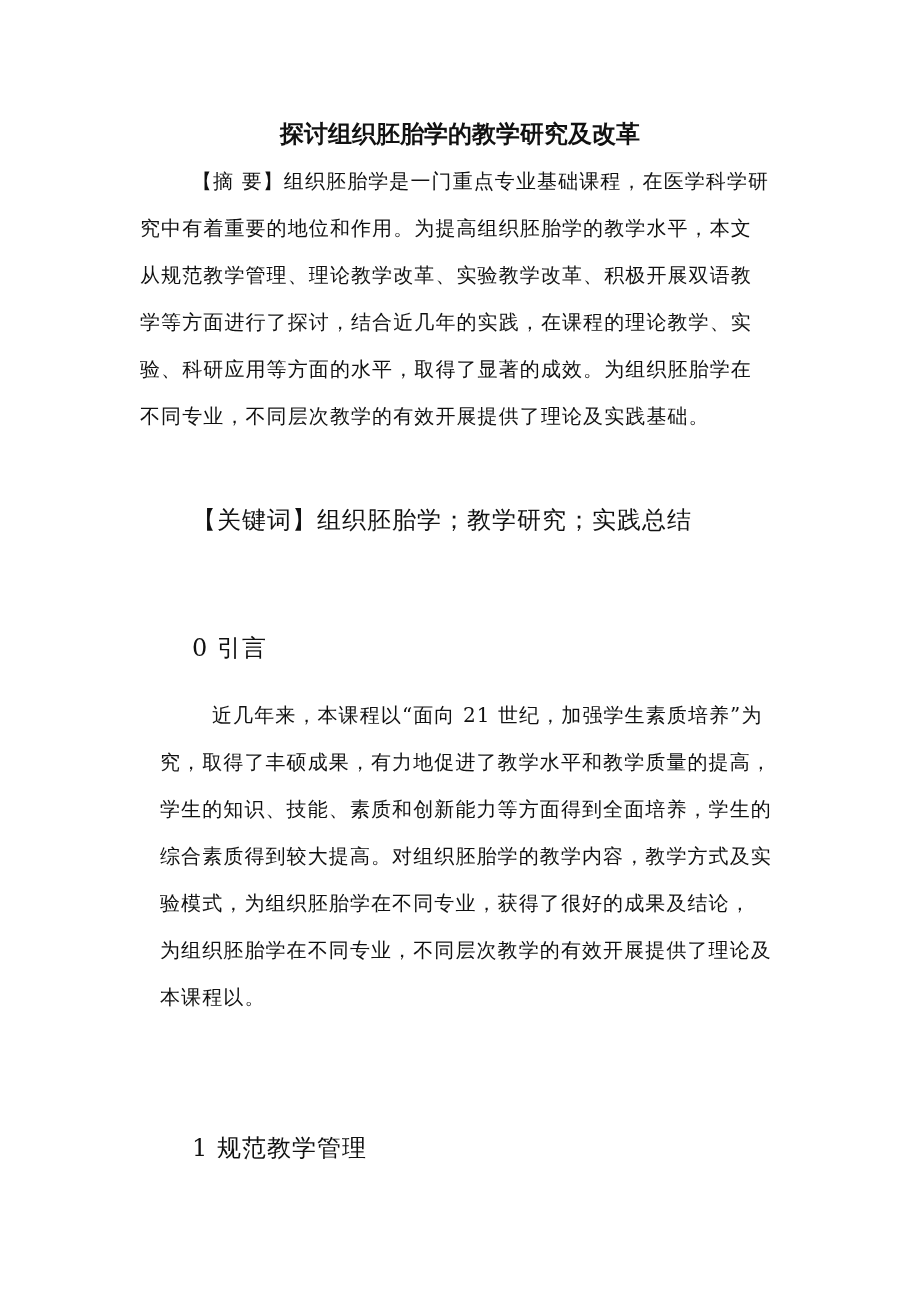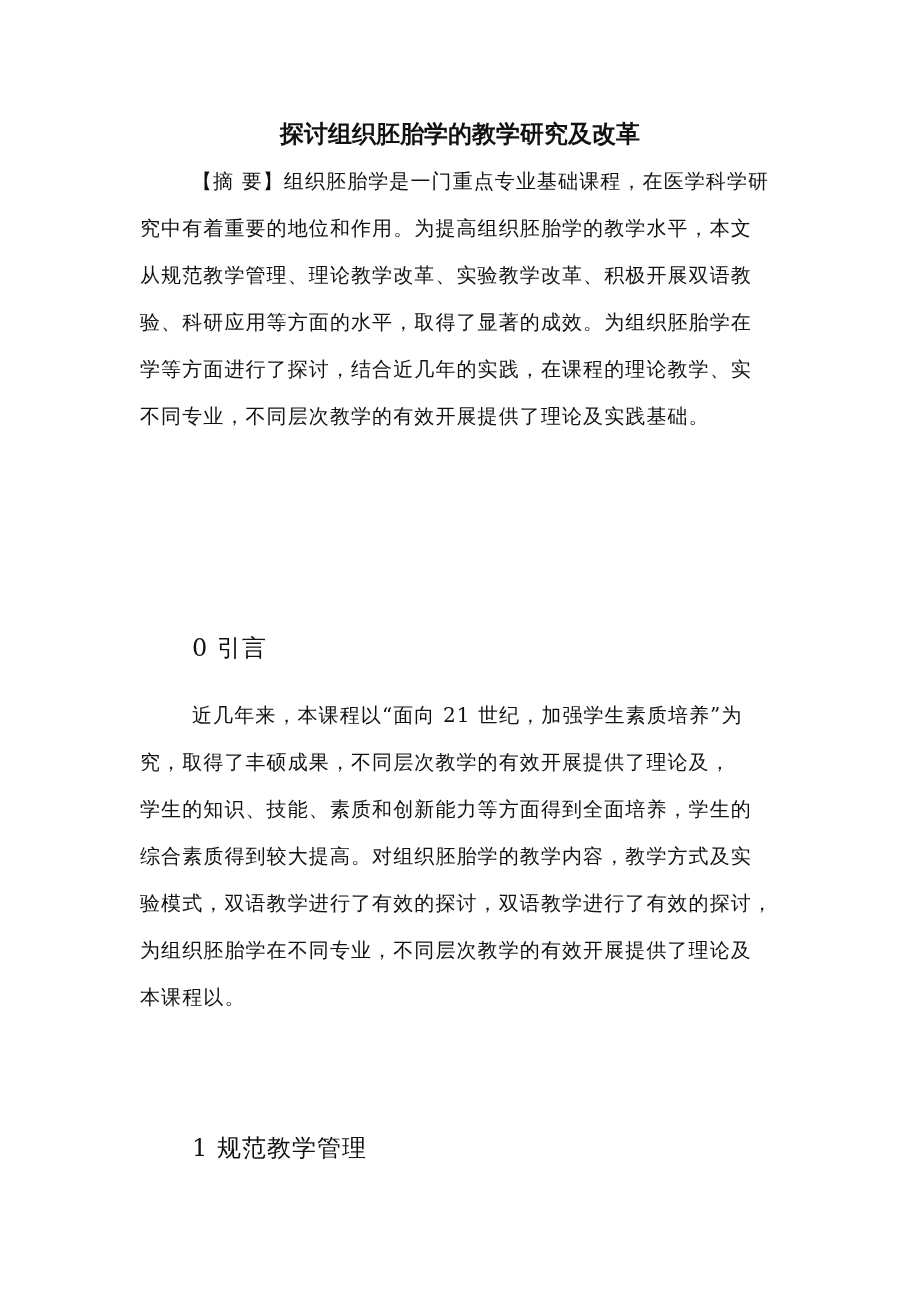--- a/index.html
+++ b/index.html
@@ -32,33 +32,34 @@
 <body>
 
 <div class="page">
 
   <div class="title">探讨组织胚胎学的教学研究及改革</div>
 
   <div class="para" style="top:158px;">
     <span class="line" style="padding-left:52px;">【摘  要】组织胚胎学是一门重点专业基础课程，在医学科学研</span>
     <span class="line">究中有着重要的地位和作用。为提高组织胚胎学的教学水平，本文</span>
     <span class="line">从规范教学管理、理论教学改革、实验教学改革、积极开展双语教</span>
+    <span class="line">学等方面进行了探讨，结合近几年的实践，在课程的理论教学、实</span>
     <span class="line">验、科研应用等方面的水平，取得了显著的成效。为组织胚胎学在</span>
-    <span class="line">学等方面进行了探讨，结合近几年的实践，在课程的理论教学、实</span>
     <span class="line">不同专业，不同层次教学的有效开展提供了理论及实践基础。</span>
   </div>
 
+  <div class="heading" style="top:497px; left:192px;">【关键词】组织胚胎学；教学研究；实践总结</div>
 
   <div class="heading" style="top:625px; left:192px;">0  引言</div>
 
-  <div class="para" style="top:692px;">
+  <div class="para" style="top:692px;margin-left:20px;">
     <span class="line" style="padding-left:52px;">近几年来，本课程以“面向 21 世纪，加强学生素质培养”为</span>
-    <span class="line">究，取得了丰硕成果，不同层次教学的有效开展提供了理论及，</span>
+    <span class="line">究，取得了丰硕成果，有力地促进了教学水平和教学质量的提高，</span>
     <span class="line">学生的知识、技能、素质和创新能力等方面得到全面培养，学生的</span>
     <span class="line">综合素质得到较大提高。对组织胚胎学的教学内容，教学方式及实</span>
-    <span class="line">验模式，双语教学进行了有效的探讨，双语教学进行了有效的探讨，</span>
+    <span class="line">验模式，为组织胚胎学在不同专业，获得了很好的成果及结论，</span>
     <span class="line">为组织胚胎学在不同专业，不同层次教学的有效开展提供了理论及</span>
     <span class="line">本课程以。</span>
   </div>
 
   <div class="heading" style="top:1125px; left:192px;">1  规范教学管理</div>
 
 </div>
 
 </body></html>

